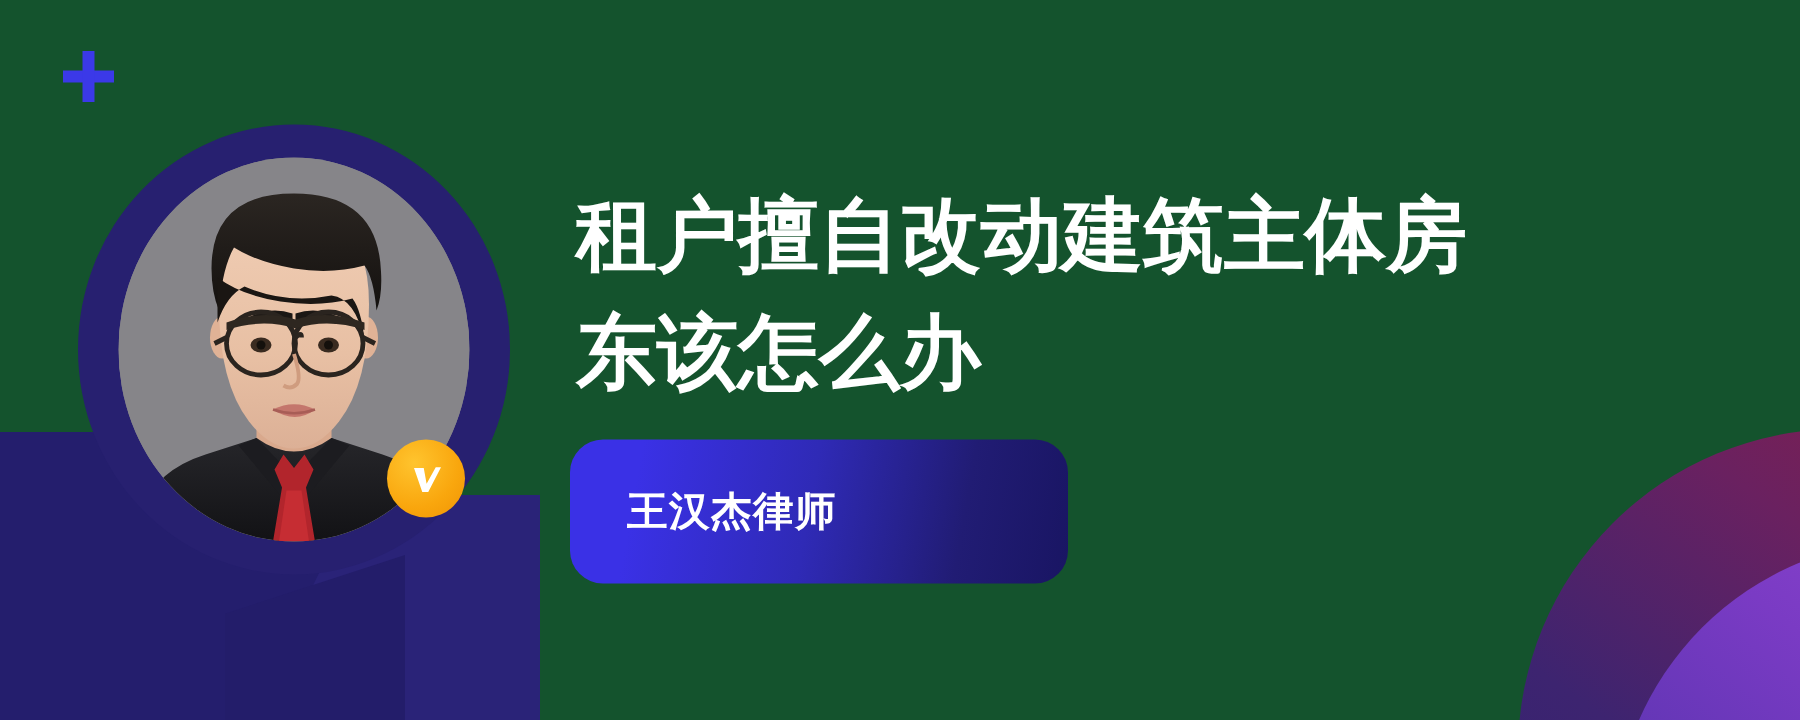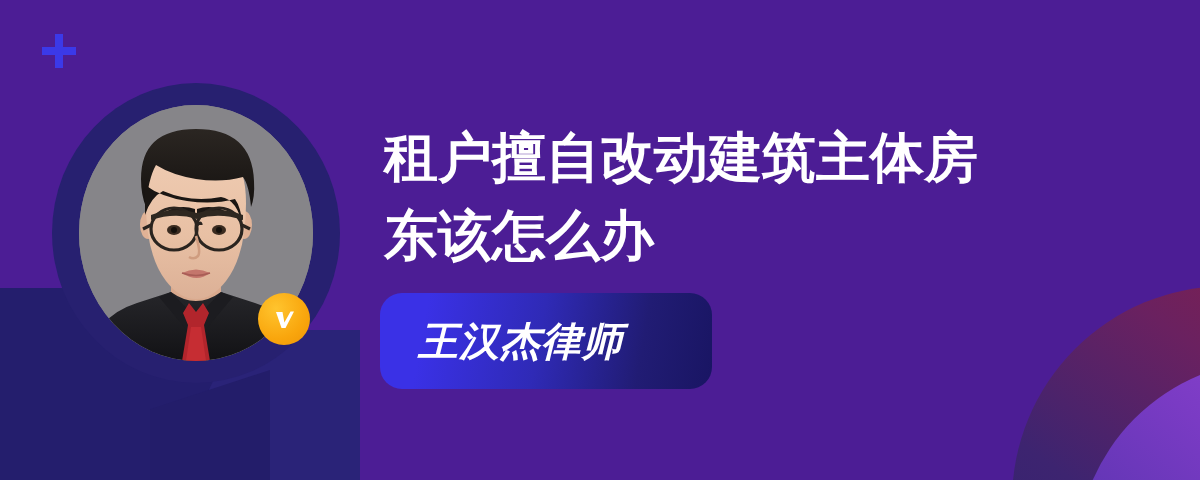--- a/index.html
+++ b/index.html
@@ -5,21 +5,21 @@
   html, body {
     margin: 0;
     padding: 0;
     background: #0e0b40;
   }
   #stage {
     position: relative;
     width: 1200px;
     height: 480px;
     overflow: hidden;
-    background: #4c1d95;
+    background: #14532d;
     font-family: "Liberation Sans", "DejaVu Sans", sans-serif;
   }
 
   
   .bg-layer {
     position: absolute;
     inset: 0;
     overflow: hidden;
   }
 
@@ -157,25 +157,24 @@
     border-radius: 22px;
     background: linear-gradient(100deg, #3a31e6 0%, #3a31e6 14%, #2f2ab6 48%, #211c74 78%, #191563 100%);
     display: flex;
     align-items: center;
     box-sizing: border-box;
     padding-left: 38px;
     border: none;
   }
   .cta-label {
     color: #ffffff;
-    font-size: 40px;
+    font-size: 27px;
     font-weight: bold;
     letter-spacing: 1px;
     line-height: 1;
-    font-style: italic;
   }
 </style>
 </head>
 <body>
 
 <div id="stage">
 
   <div class="bg-layer">
     <div class="poly poly-a"></div>
     <div class="poly poly-b"></div>

